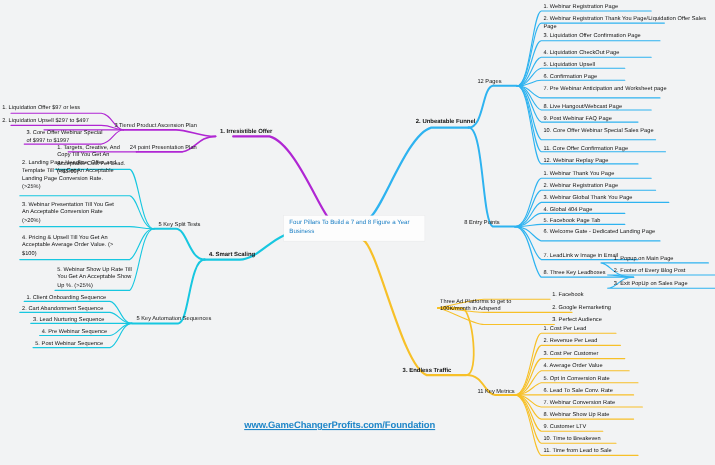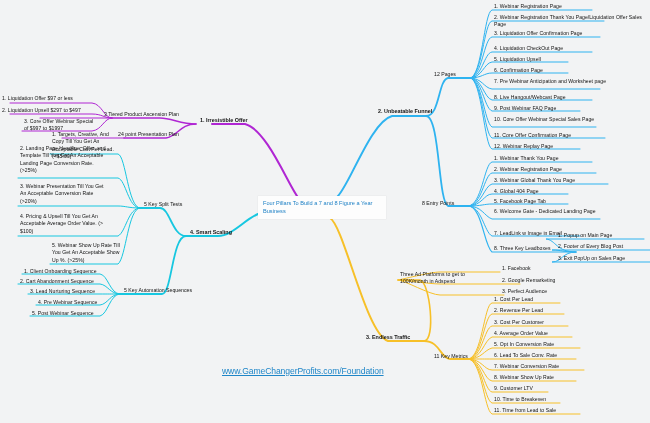--- a/index.html
+++ b/index.html
@@ -45,23 +45,23 @@
   }
 
   .mid{
     position:absolute;
     font-size:5.2px;
     color:#141414;
   }
 
   #footer-url{
     position:absolute;
-    left:222px;top:366px;
+    left:222px;top:381px;
     font-size:8.6px;
-    font-weight:normal;
+    font-weight:bold;
     color:#1f86c8;
     text-decoration:underline;
     letter-spacing:-.1px;
   }
 </style>
 </head>
 <body>
 
 <div id="canvas">
 

